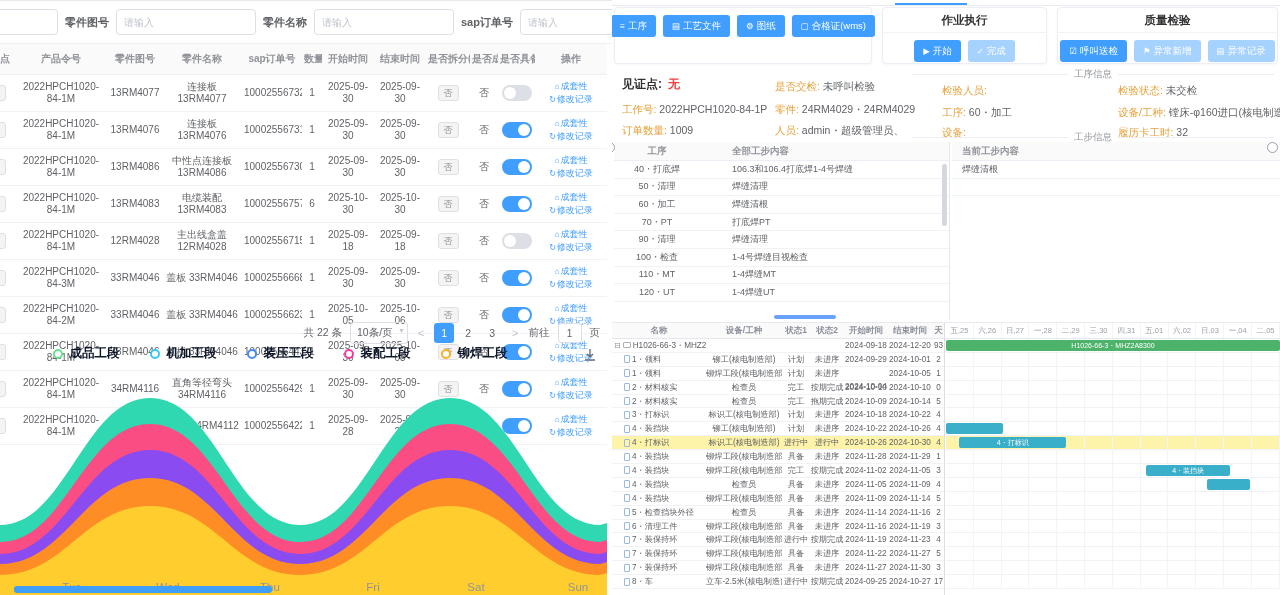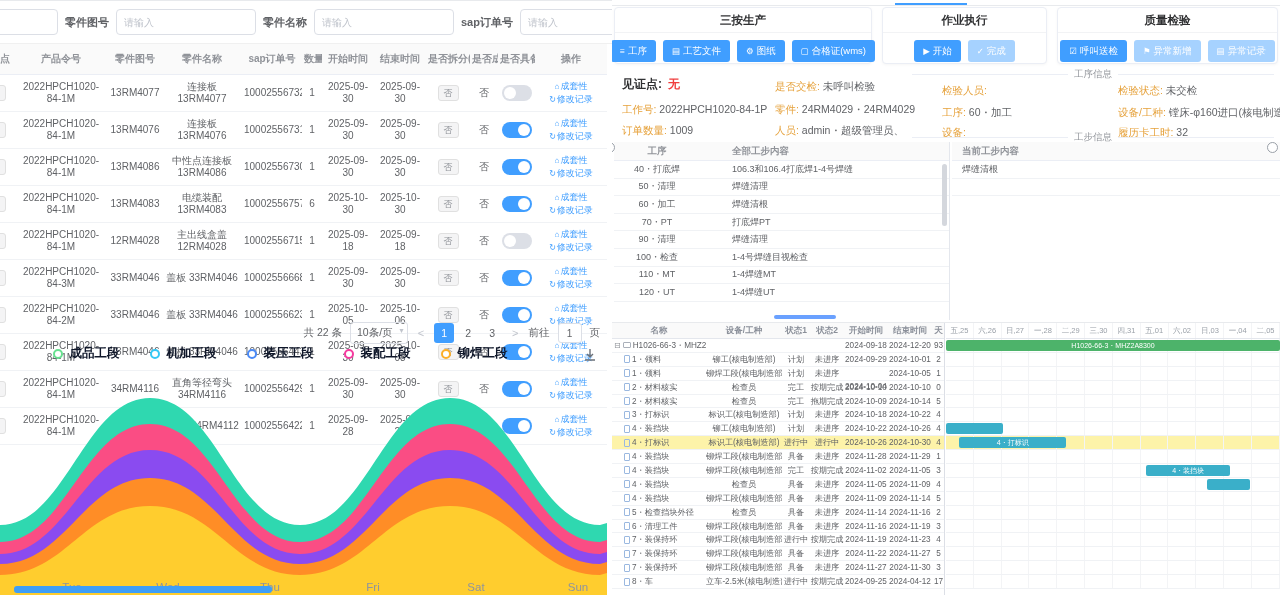--- a/index.html
+++ b/index.html
@@ -376,21 +376,20 @@
   </section>
 
   <section class="right-panel">
 
     <div class="tabs-strip">
       <div class="tab-underline"></div>
     </div>
 
     <div class="cards" id="cards">
         <div class="card" style="left: 2px; width: 258px;">
-          <div class="card-title">三按生产</div>
           <div class="card-btns">
             <button class="btn primary">
               <span class="ic">≡</span>
               <span>工序</span>
             </button>
             <button class="btn primary">
               <span class="ic">▤</span>
               <span>工艺文件</span>
             </button>
             <button class="btn primary">
@@ -762,21 +761,21 @@
             </div>
             <div class="g-row">
               <span class="gc name" style="padding-left: 12px; width: 94px;">
                 <span class="file-icon"></span>
                 <span>8・车</span>
               </span>
               <span class="gc" style="width: 76px;">立车-2.5米(核电制造部)</span>
               <span class="gc" style="width: 28px;">进行中</span>
               <span class="gc" style="width: 34px;">按期完成</span>
               <span class="gc" style="width: 44px;">2024-09-25</span>
-              <span class="gc" style="width: 44px;">2024-04-12</span>
+              <span class="gc" style="width: 44px;">2024-10-27</span>
               <span class="gc" style="width: 13px;">17</span>
             </div>
           </div>
       </div>
       <div class="gantt-right">
         <div class="g-timeline" id="g-timeline">
             <span class="tl-cell">五,25</span>
             <span class="tl-cell">六,26</span>
             <span class="tl-cell">日,27</span>
             <span class="tl-cell">一,28</span>

